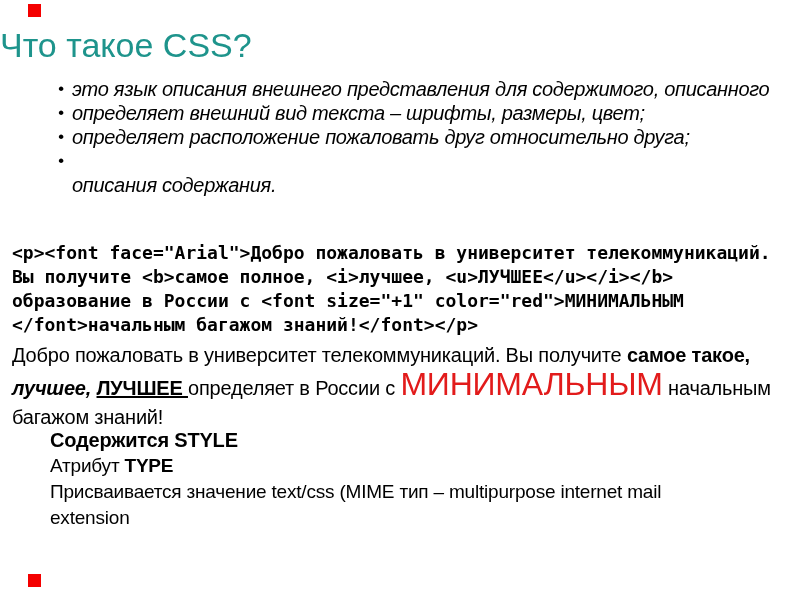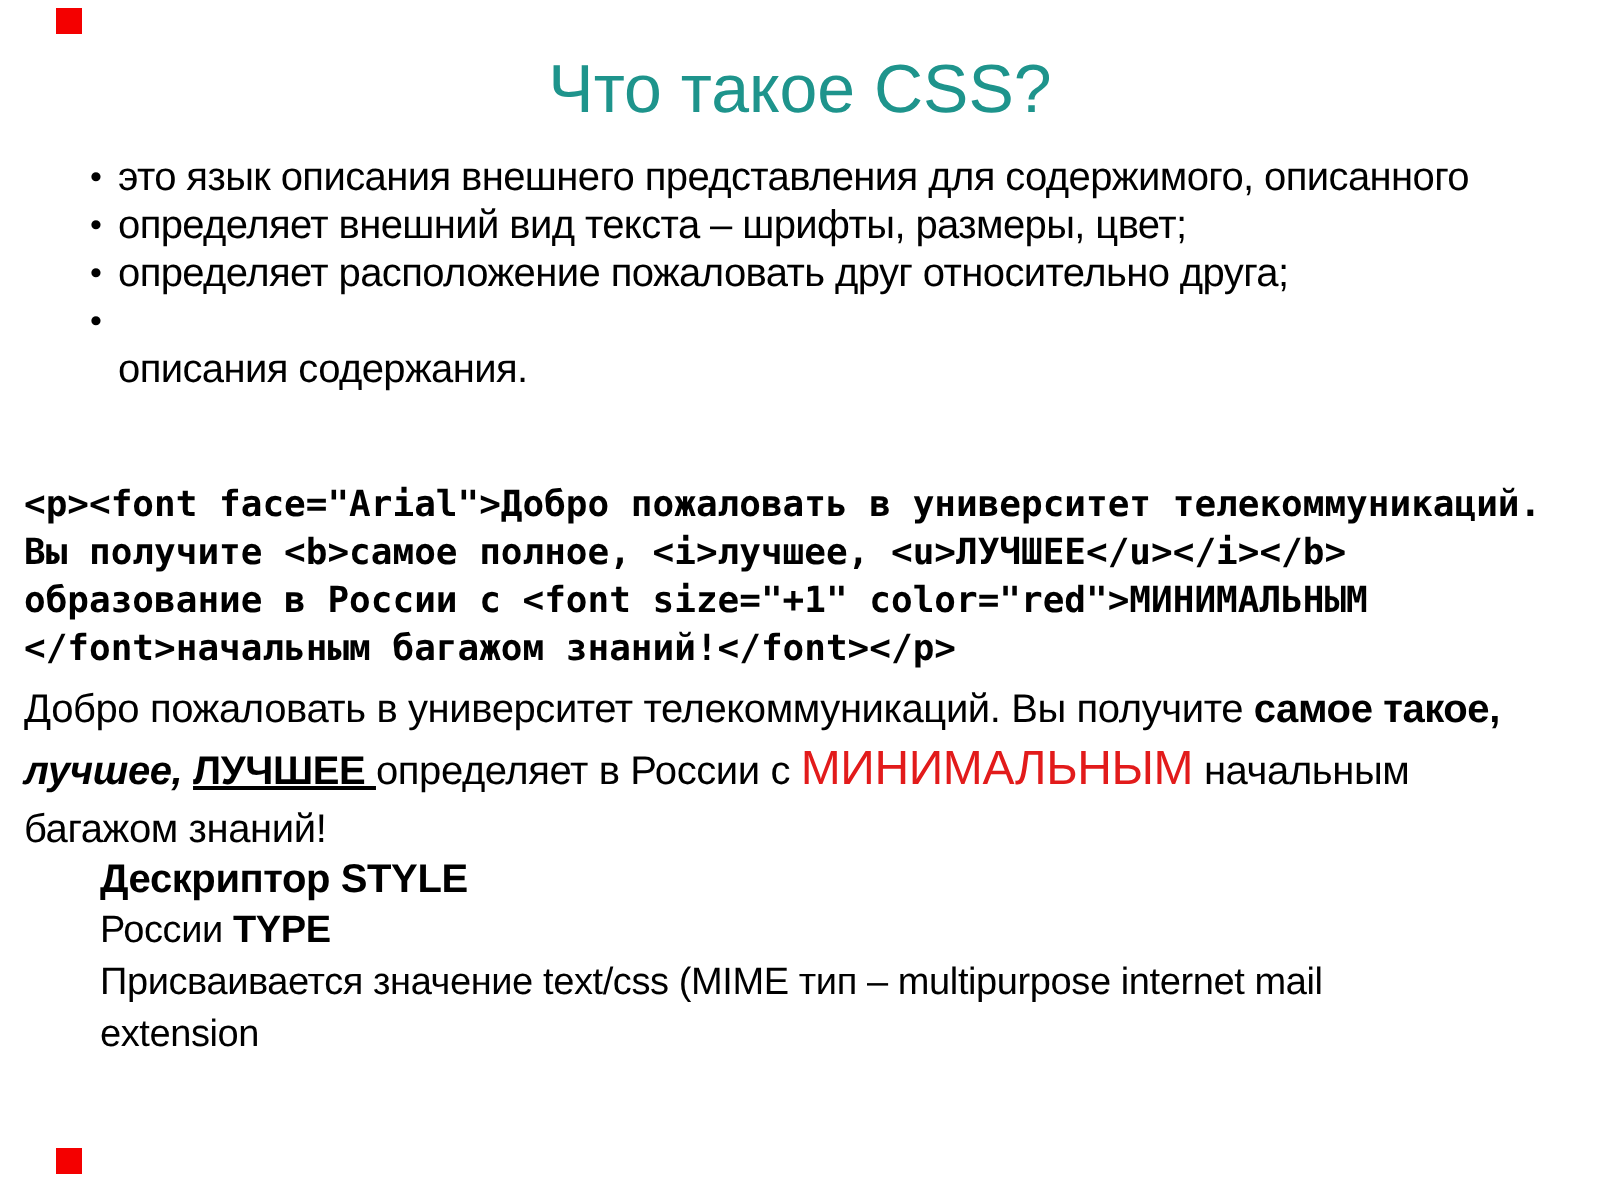--- a/index.html
+++ b/index.html
@@ -29,37 +29,38 @@
   }
   .corner-marker.top { top: 4px; }
   .corner-marker.bottom { top: 574px; }
 
   .title {
     position: absolute;
     top: 26px;
     left: 0;
     width: 100%;
     margin: 0;
-    text-align: center;
+    text-align: left;
     font-size: 34px;
     font-weight: 400;
     color: #1e948c;
   }
 
   .bullets {
     position: absolute;
     top: 77px;
-    left: 45px;
+    left: 58px;
     width: 725px;
     margin: 0;
     padding: 0;
     list-style: none;
     font-size: 20px;
     line-height: 24px;
     letter-spacing: -0.3px;
+    font-style: italic;
   }
   .bullets li {
     position: relative;
     padding-left: 14px;
   }
   .bullets li::before {
     content: "\2022";
     position: absolute;
     left: 0;
     top: 0;
@@ -85,21 +86,21 @@
     left: 12px;
     width: 782px;
     margin: 0;
     font-size: 20px;
     line-height: 29px;
     letter-spacing: -0.2px;
   }
   .seg-b   { font-weight: bold; }
   .seg-bi  { font-weight: bold; font-style: italic; }
   .seg-biu { font-weight: bold; text-decoration: underline; }
-  .seg-red { color: #e21b1b; font-size: 24px; }
+  .seg-red { color: #e21b1b; font-size: 32px; }
 
   .descriptor {
     position: absolute;
     top: 427px;
     left: 50px;
     width: 730px;
     font-size: 19px;
     line-height: 26px;
     letter-spacing: -0.2px;
   }
@@ -138,19 +139,19 @@
   <div class="code">
     <div>&lt;p&gt;&lt;font face="Arial"&gt;Добро пожаловать в университет телекоммуникаций.</div>
     <div>Вы получите &lt;b&gt;самое полное, &lt;i&gt;лучшее, &lt;u&gt;ЛУЧШЕЕ&lt;/u&gt;&lt;/i&gt;&lt;/b&gt;</div>
     <div>образование в России с &lt;font size="+1" color="red"&gt;МИНИМАЛЬНЫМ</div>
     <div>&lt;/font&gt;начальным багажом знаний!&lt;/font&gt;&lt;/p&gt;</div>
   </div>
 
   <p class="rendered"><span>Добро пожаловать в университет телекоммуникаций. Вы получите </span><span class="seg-b">самое такое,</span><br><span class="seg-bi">лучшее, </span><span class="seg-biu">ЛУЧШЕЕ </span><span>определяет в России с </span><span class="seg-red">МИНИМАЛЬНЫМ</span><span> начальным</span><br><span>багажом знаний!</span></p>
 
   <div class="descriptor">
-    <div class="heading">Дескриптор STYLE</div>
-    <div><span>России </span><span class="bold">TYPE</span></div>
+    <div class="heading">Содержится STYLE</div>
+    <div><span>Атрибут </span><span class="bold">TYPE</span></div>
     <div>Присваивается значение text/css (MIME тип – multipurpose internet mail</div>
     <div>extension</div>
   </div>
 
 </div>
 
 </body></html>

